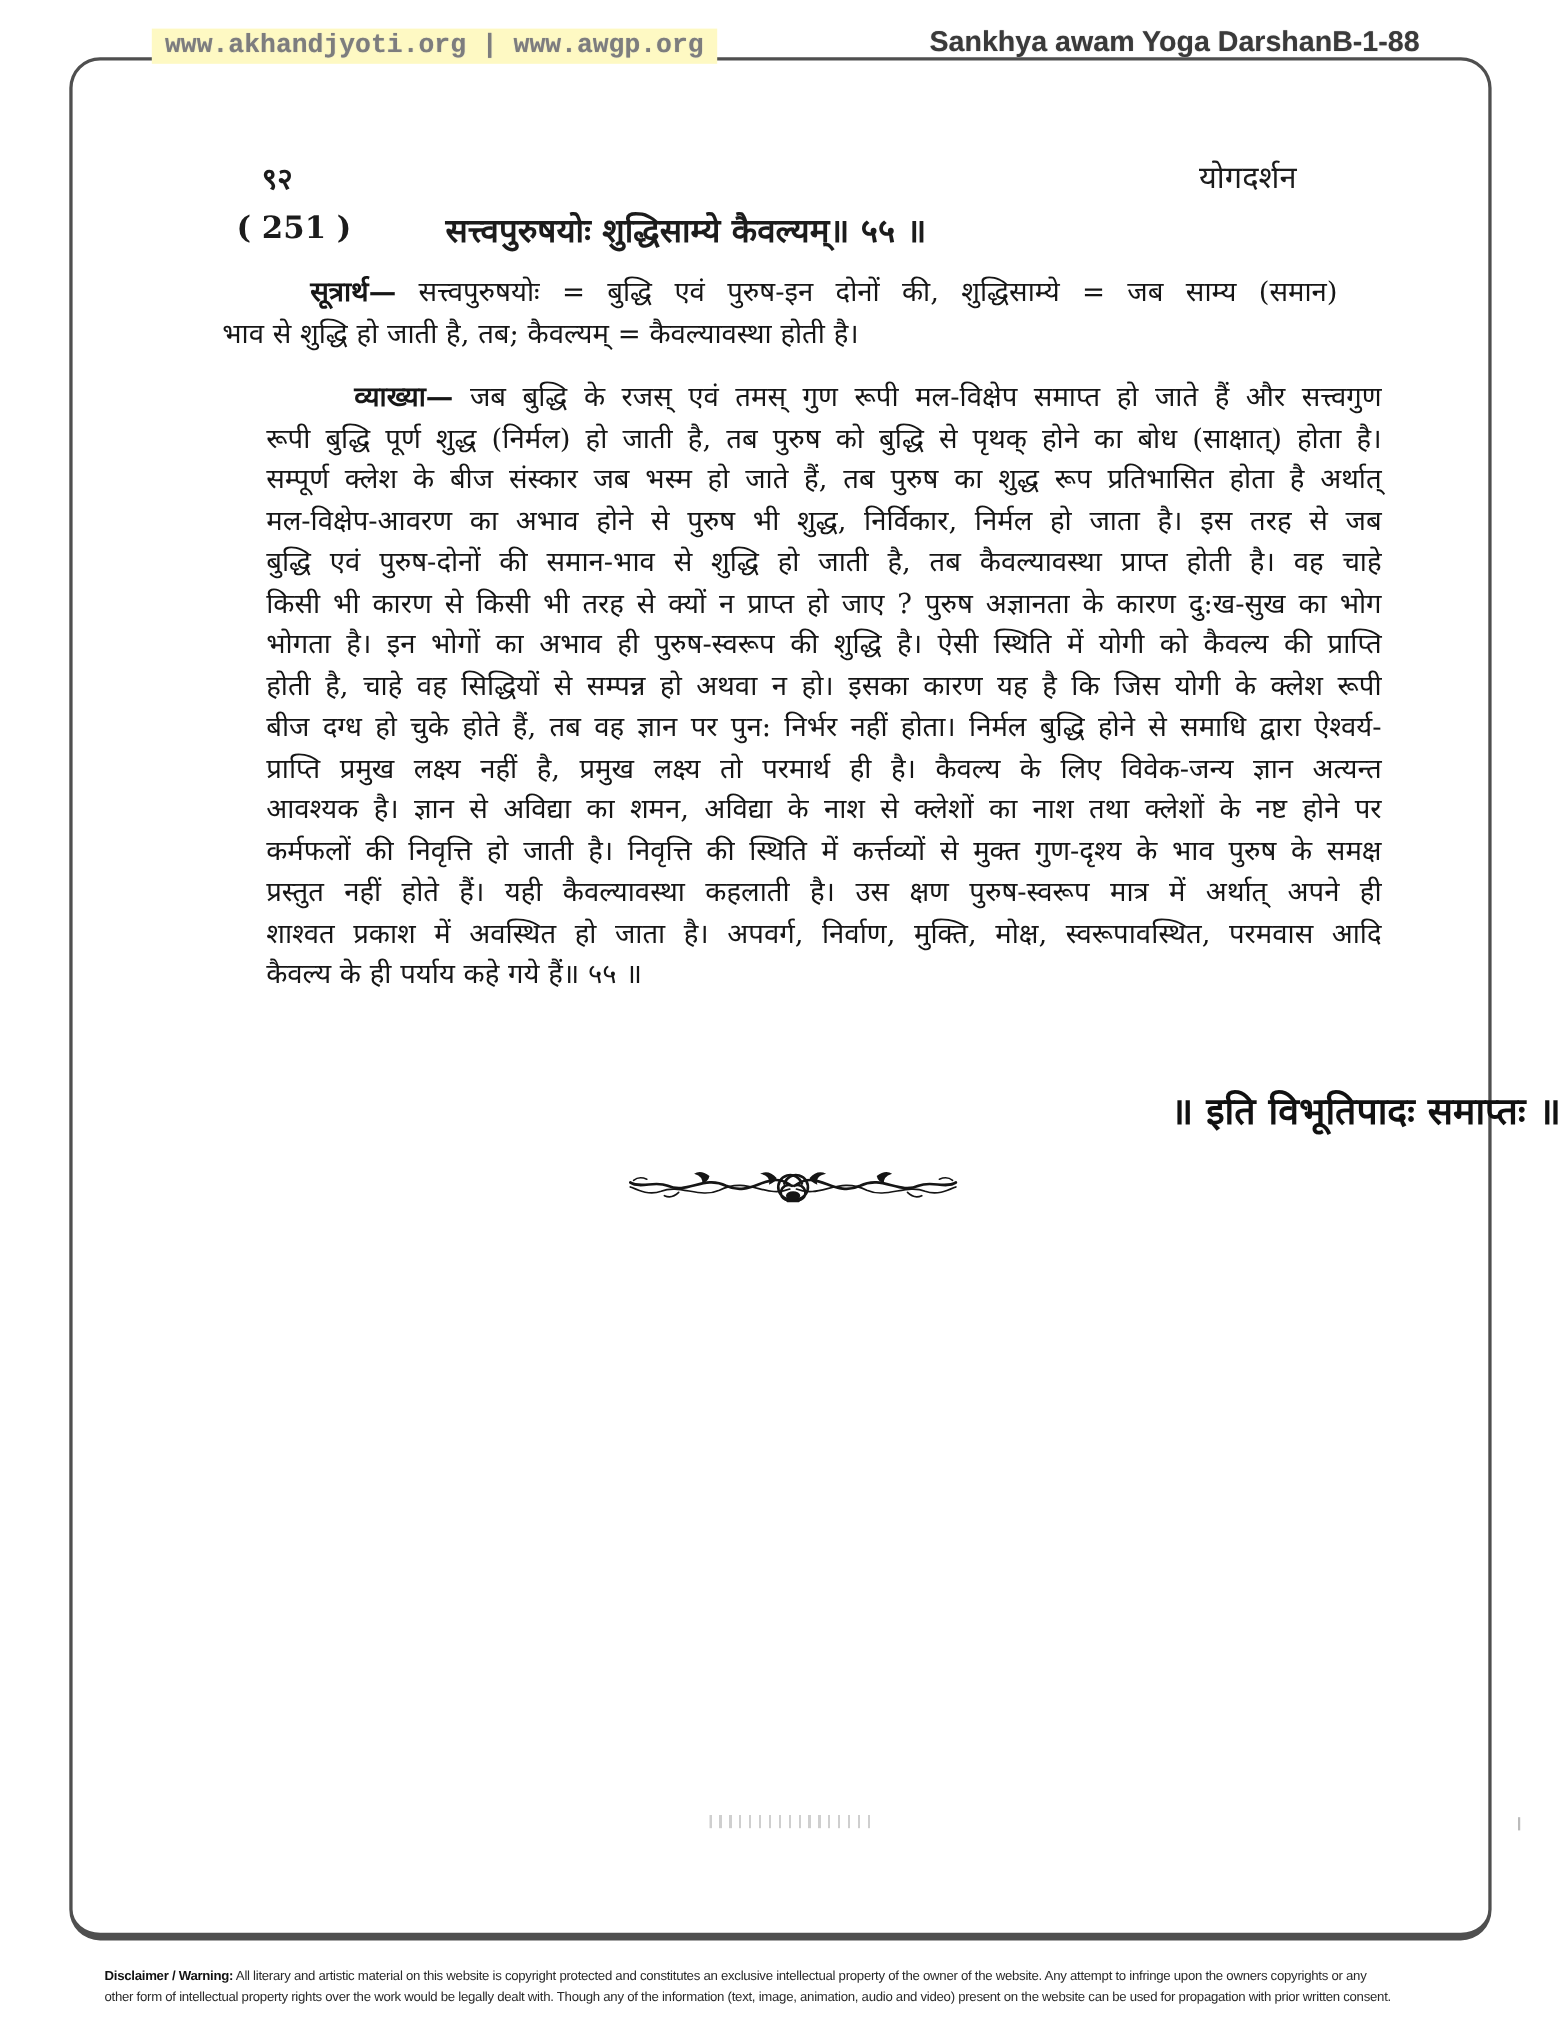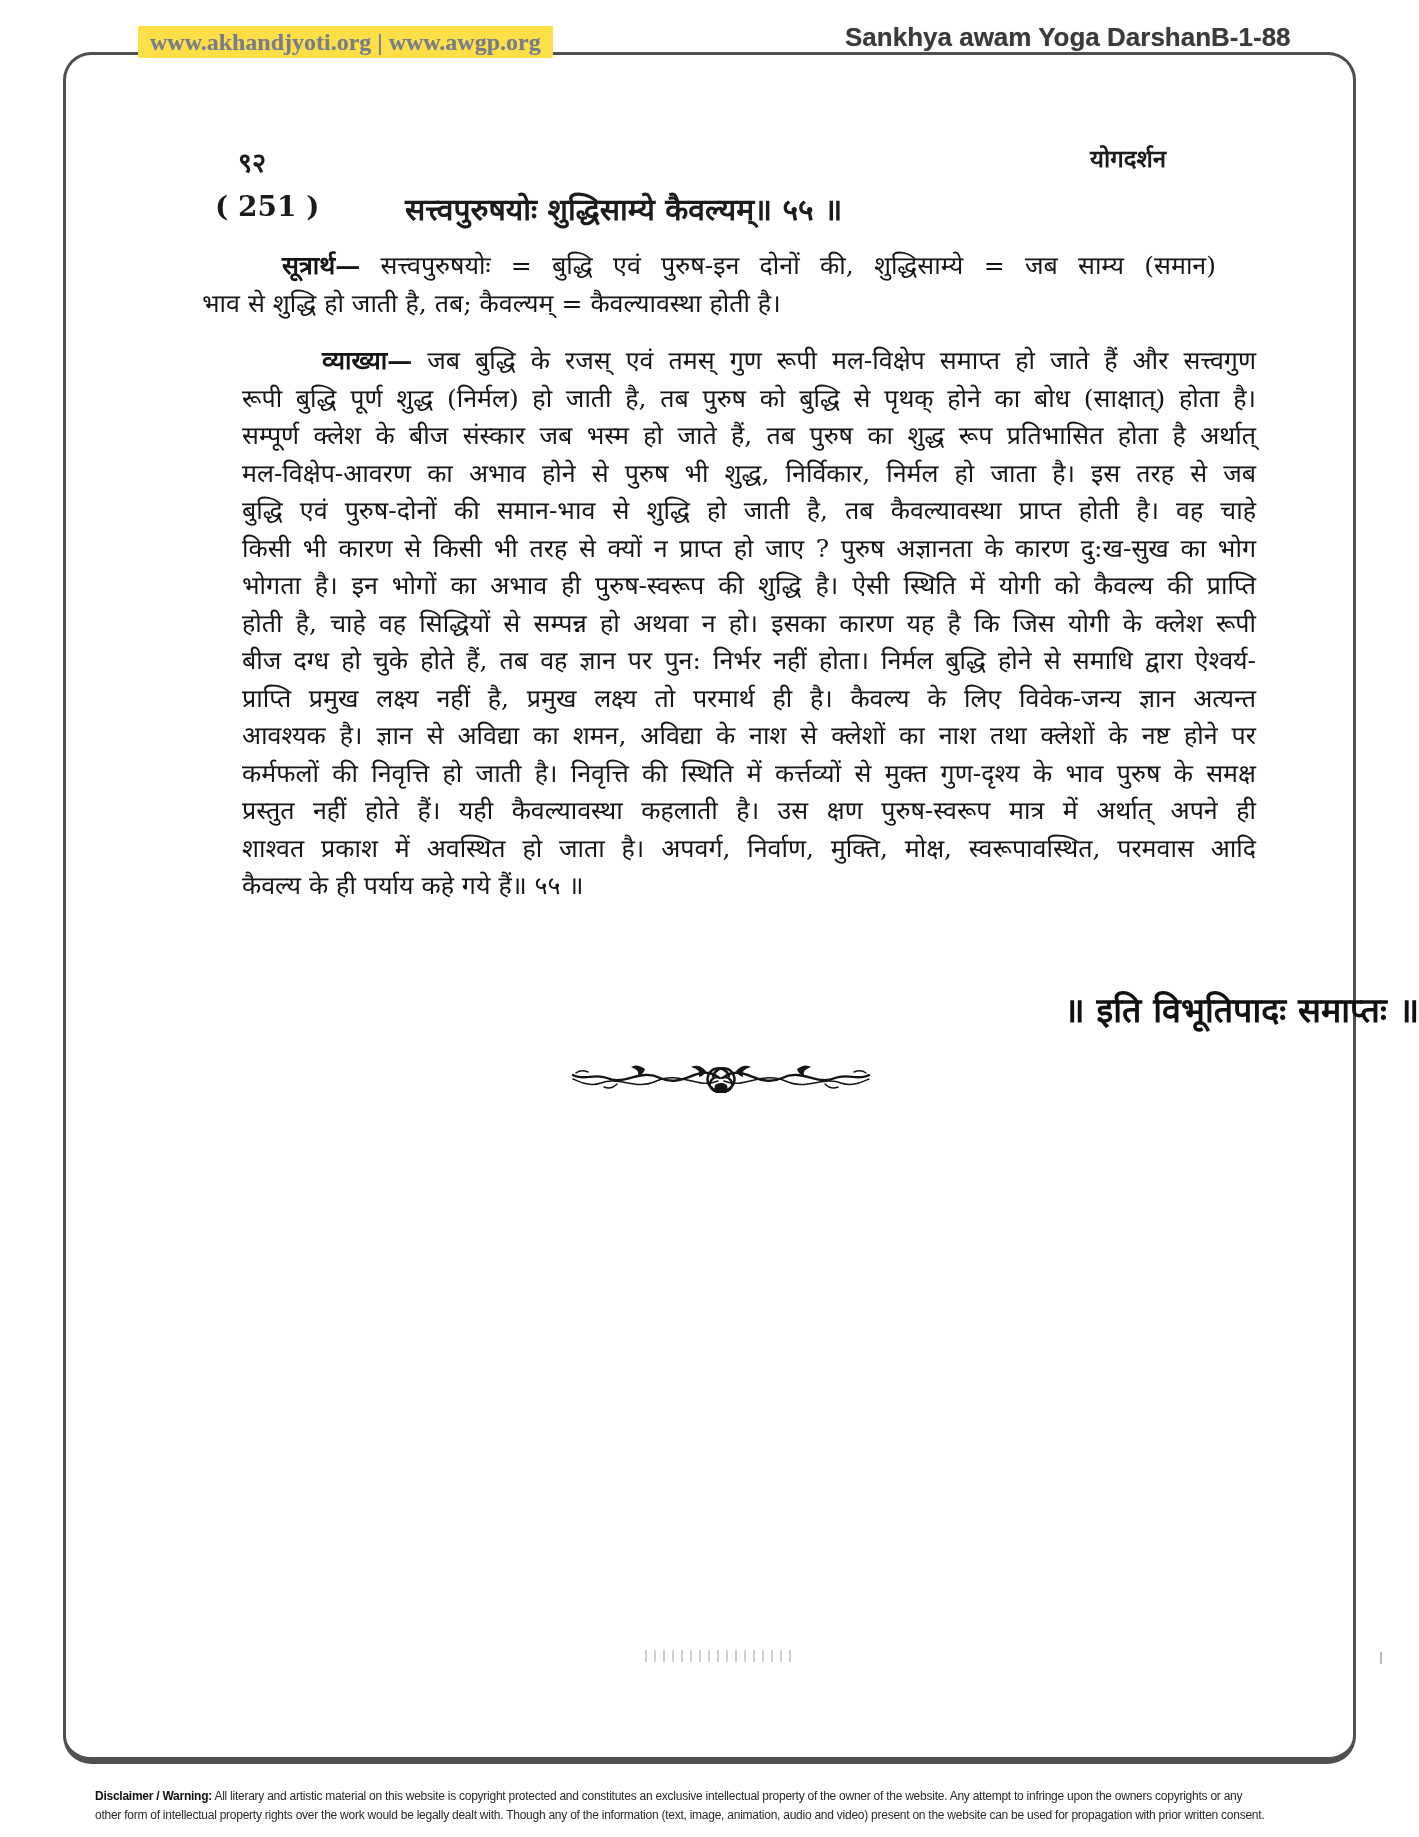--- a/index.html
+++ b/index.html
@@ -17,44 +17,44 @@
     width:1293px;height:1712px;
     box-sizing:border-box;
     border:3px solid #4f4f4f;
     border-bottom-width:7px;
     border-radius:28px;
     background:transparent;
   }
   
   .hdr-left{
     position:absolute;left:138px;top:26px;
-    background:#fde047;
+    background:#fef9c3;
     padding:0 12px;
-    font-family:Liberation Serif, serif;
+    font-family:Liberation Mono, monospace;
     font-weight:bold;font-size:24px;line-height:32px;
     color:#7d7d7d;
     text-shadow:0 0 1px #b5b5b5;
     white-space:nowrap;
   }
   .hdr-right{
     position:absolute;left:845px;top:22px;
     font-family:"Liberation Sans","DejaVu Sans",sans-serif;
     font-weight:bold;font-size:26px;line-height:30px;
     color:#3a3a3a;
     text-shadow:0 0 1px #9a9a9a;
     white-space:nowrap;
   }
   
   .page-num{
     position:absolute;left:238px;top:143px;
     font-size:27px;font-weight:bold;white-space:nowrap;
   }
   .running-title{
     position:absolute;left:1090px;top:141px;
-    font-size:24px;font-weight:bold;white-space:nowrap;
+    font-size:28px;font-weight:normal;white-space:nowrap;
   }
   
   .sutra-row{position:absolute;left:215px;top:188px;width:1010px;height:42px;}
   .sutra-num{
     position:absolute;left:0;top:2px;
     font-size:28px;font-weight:bold;white-space:nowrap;
   }
   .sutra-text{
     position:absolute;left:190px;top:0;
     font-size:30px;font-weight:bold;white-space:nowrap;

